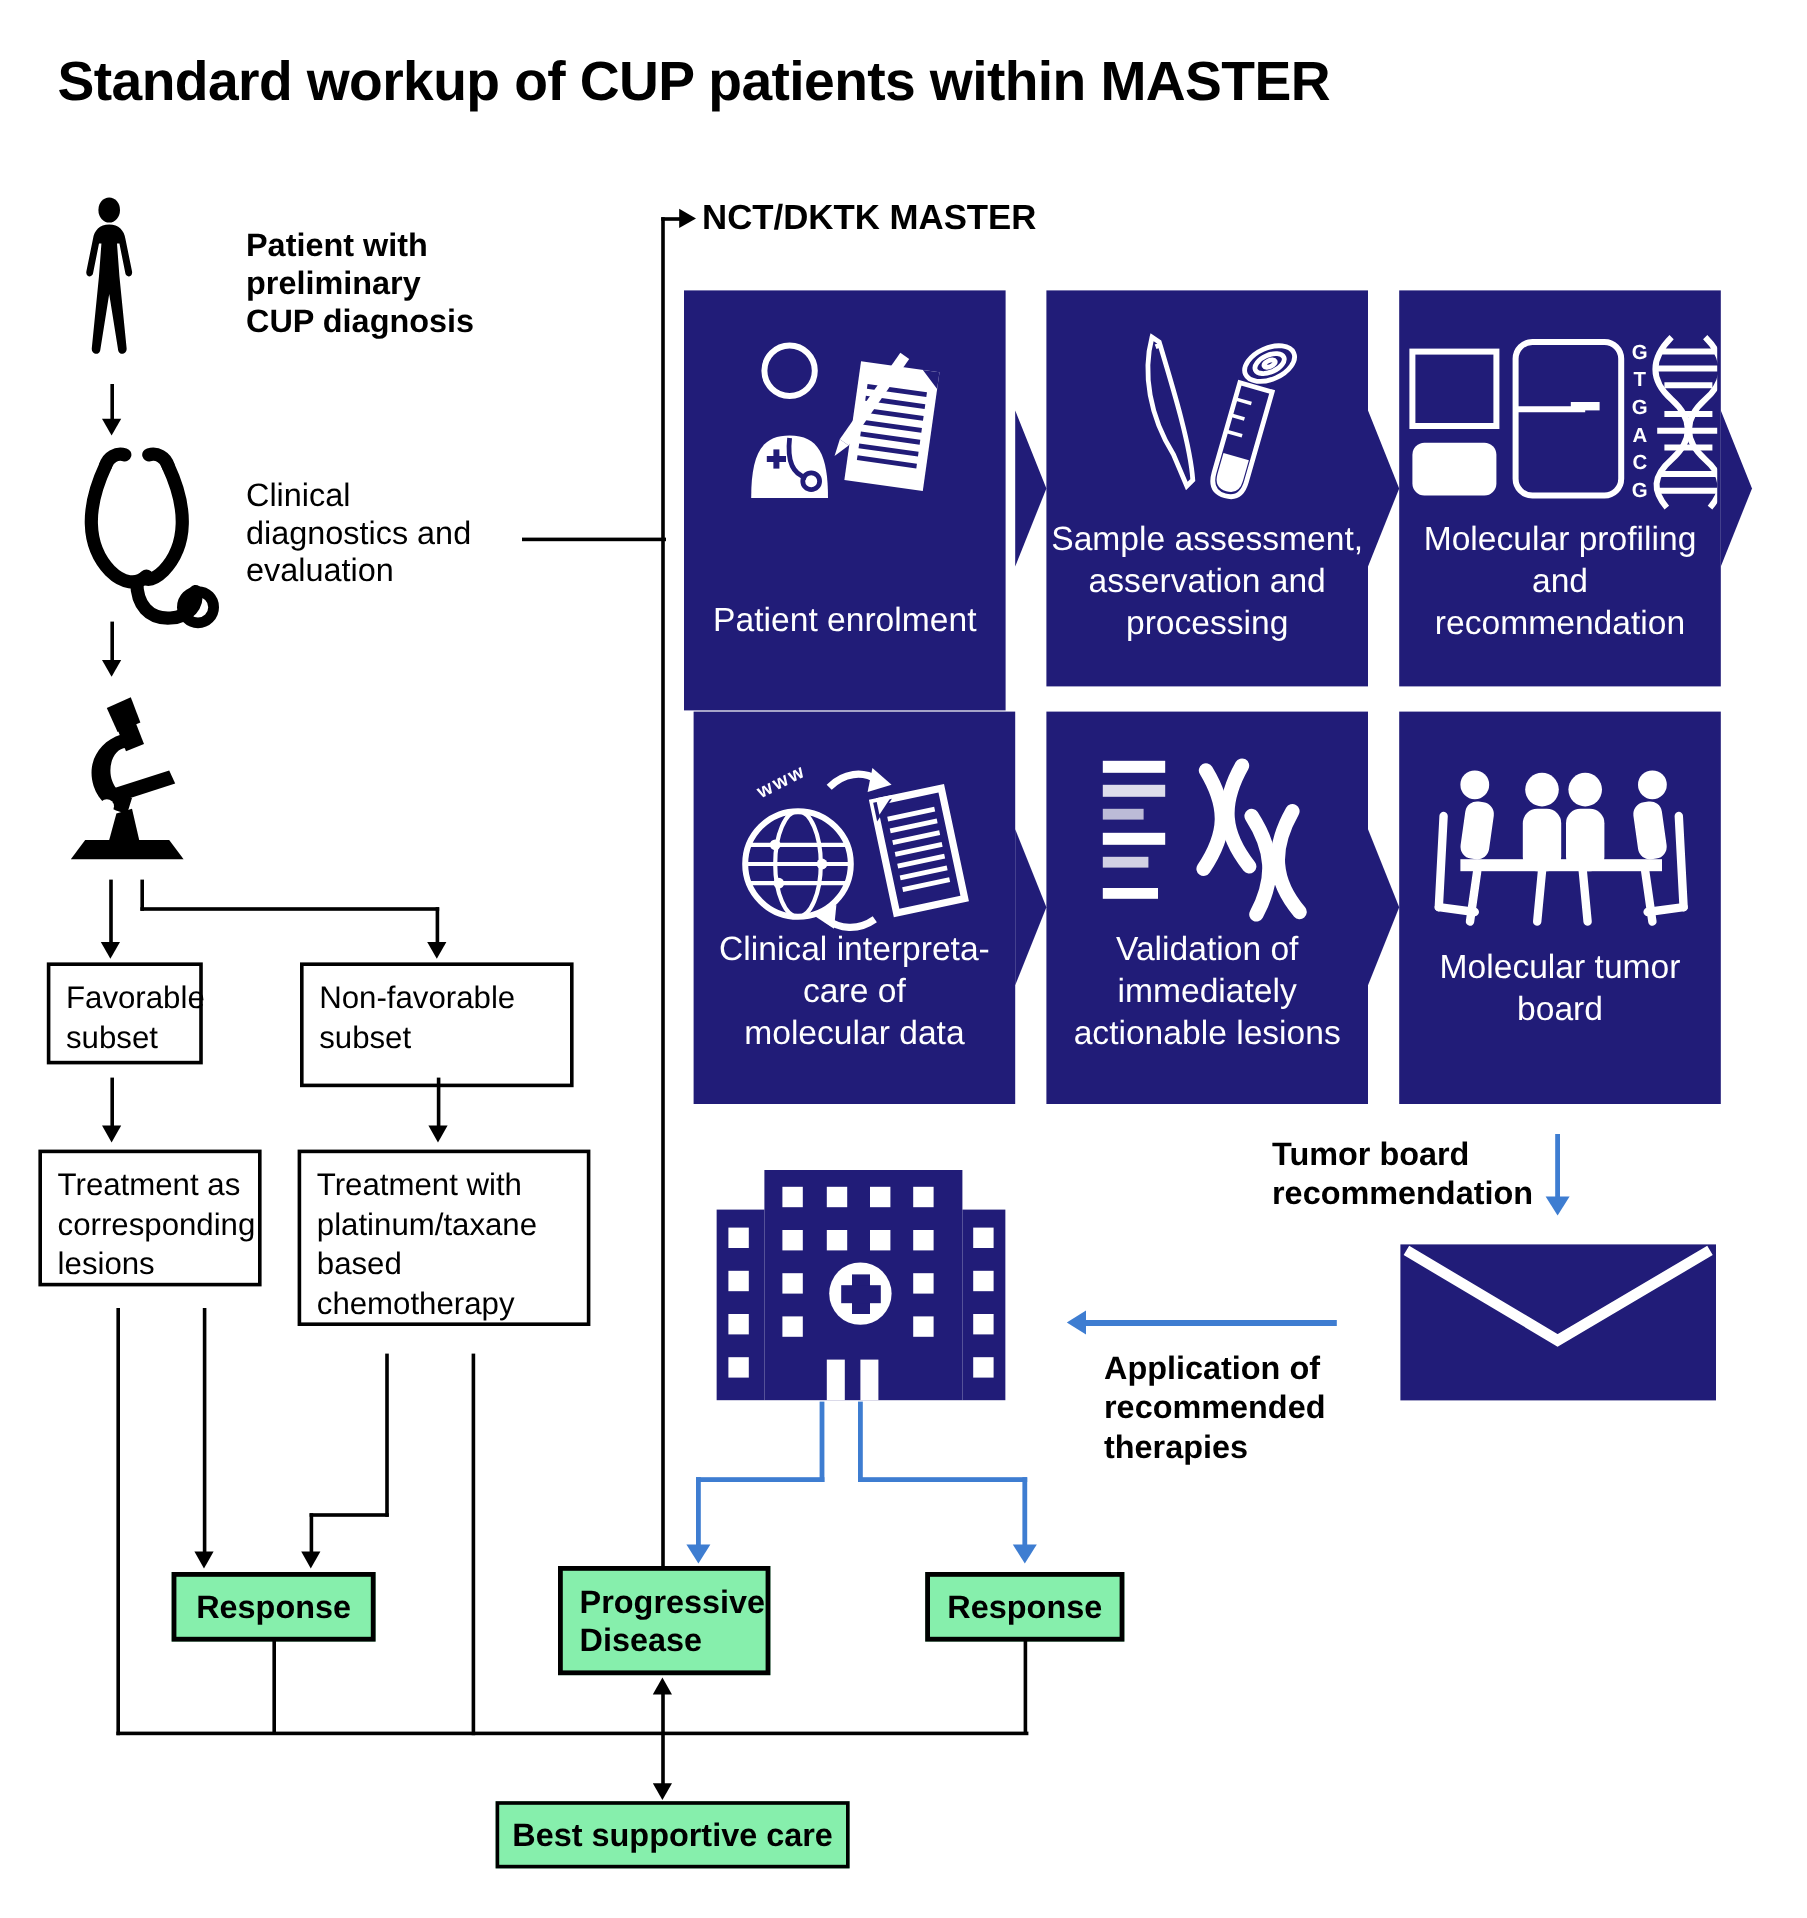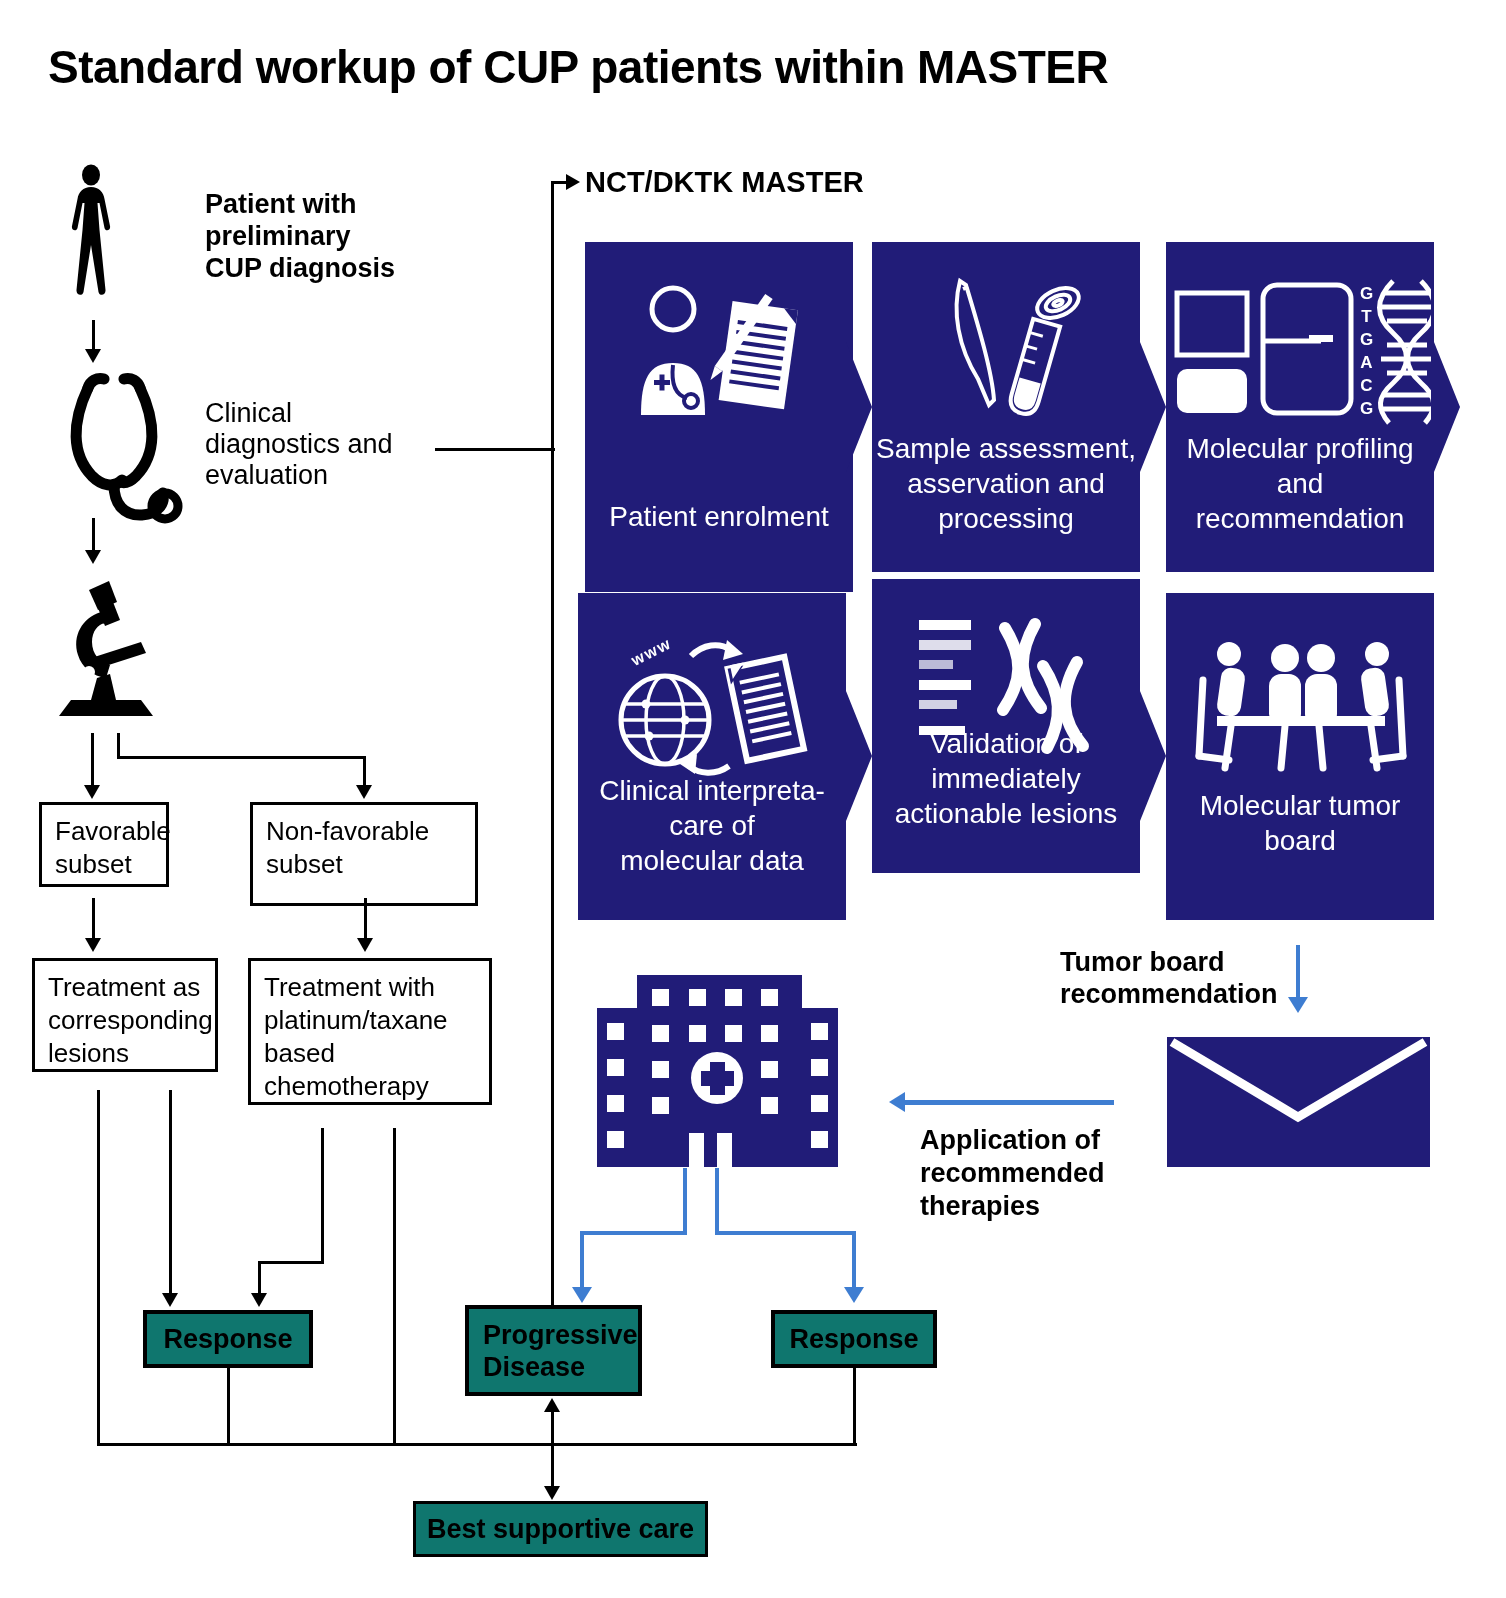--- a/index.html
+++ b/index.html
@@ -12,21 +12,21 @@
   
   .ah{position:absolute;width:0;height:0;}
   .ah-d{border-left:8px solid transparent;border-right:8px solid transparent;border-top:14px solid #000;}
   .ah-u{border-left:8px solid transparent;border-right:8px solid transparent;border-bottom:14px solid #000;}
   .ah-r{border-top:8px solid transparent;border-bottom:8px solid transparent;border-left:14px solid #000;}
   .ah-db{border-left:10px solid transparent;border-right:10px solid transparent;border-top:16px solid #3e7dd1;}
   .ah-lb{border-top:10px solid transparent;border-bottom:10px solid transparent;border-right:16px solid #3e7dd1;}
   
   .fbox{position:absolute;background:#fff;border:3px solid #000;box-sizing:border-box;
         font-size:26px;line-height:33px;padding:10px 8px 0 13px;}
-  .fbox-bold{position:absolute;background:#0f766e;border:4px solid #000;box-sizing:border-box;
+  .fbox-bold{position:absolute;background:#86efac;border:4px solid #000;box-sizing:border-box;
         font-weight:bold;font-size:27px;display:flex;align-items:center;justify-content:center;
         text-align:center;line-height:32px;}
   
   .lbl{position:absolute;font-size:27px;line-height:31px;}
   .lbl.b{font-weight:bold;line-height:32px;}
   .title{position:absolute;left:48px;top:40px;font-size:46px;font-weight:bold;letter-spacing:-.5px;}
   .nct{position:absolute;left:585px;top:166px;font-size:29px;font-weight:bold;}
   
   .navy{position:absolute;width:268px;background:#211c78;}
   .navy .txt{position:absolute;left:0;right:0;text-align:center;color:#fff;
@@ -157,21 +157,21 @@
 
   <div class="fbox-bold" style="left:413px;top:1501px;width:295px;height:56px;border-width:3px">
     <span>Best supportive care</span>
   </div>
 
   <div class="ln" style="left:551px;top:181px;width:3px;height:1124px"></div>
   <div class="ln" style="left:551px;top:181px;width:18px;height:3px"></div>
   <div class="ah ah-r" style="left:566px;top:174px"></div>
   <div class="nct">NCT/DKTK MASTER</div>
 
-  <div class="navy" style="left:585px;top:242px;height:350px">
+  <div class="navy" style="left:570px;top:242px;height:350px">
     <div class="iconwrap">
       <svg width="180" height="152" viewBox="0 0 180 152">
         <circle cx="44" cy="32" r="21" fill="none" stroke="#fff" stroke-width="5"></circle>
         <path d="M12 138 C12 102 20 86 44 86 C68 86 76 102 76 138 Z" fill="#fff"></path>
         <g fill="#211c78">
           <rect x="25" y="103" width="16" height="5"></rect>
           <rect x="30.5" y="97.5" width="5" height="16"></rect>
         </g>
         <path d="M44 88 C42 106 46 118 58 121" fill="none" stroke="#211c78" stroke-width="4"></path>
         <circle cx="62" cy="124" r="7" fill="none" stroke="#211c78" stroke-width="4"></circle>
@@ -297,21 +297,21 @@
     </div>
     <div class="www" style="left:52px;top:50px">www</div>
     <div class="txt" style="bottom:42px">
       <div>Clinical interpreta-</div>
       <div>care of</div>
       <div>molecular data</div>
     </div>
   </div>
   <div class="tip" style="left:846px;top:691px"></div>
 
-  <div class="navy" style="left:872px;top:579px;height:294px">
+  <div class="navy" style="left:872px;top:593px;height:327px">
     <div class="iconwrap">
       <svg width="210" height="150" viewBox="0 0 210 150">
         <g fill="#fff">
           <rect x="18" y="6" width="52" height="10"></rect>
           <rect x="18" y="26" width="52" height="10" opacity=".85"></rect>
           <rect x="18" y="46" width="34" height="9" opacity=".7"></rect>
           <rect x="18" y="66" width="52" height="10"></rect>
           <rect x="18" y="86" width="38" height="9" opacity=".8"></rect>
           <rect x="18" y="112" width="46" height="9"></rect>
         </g>

